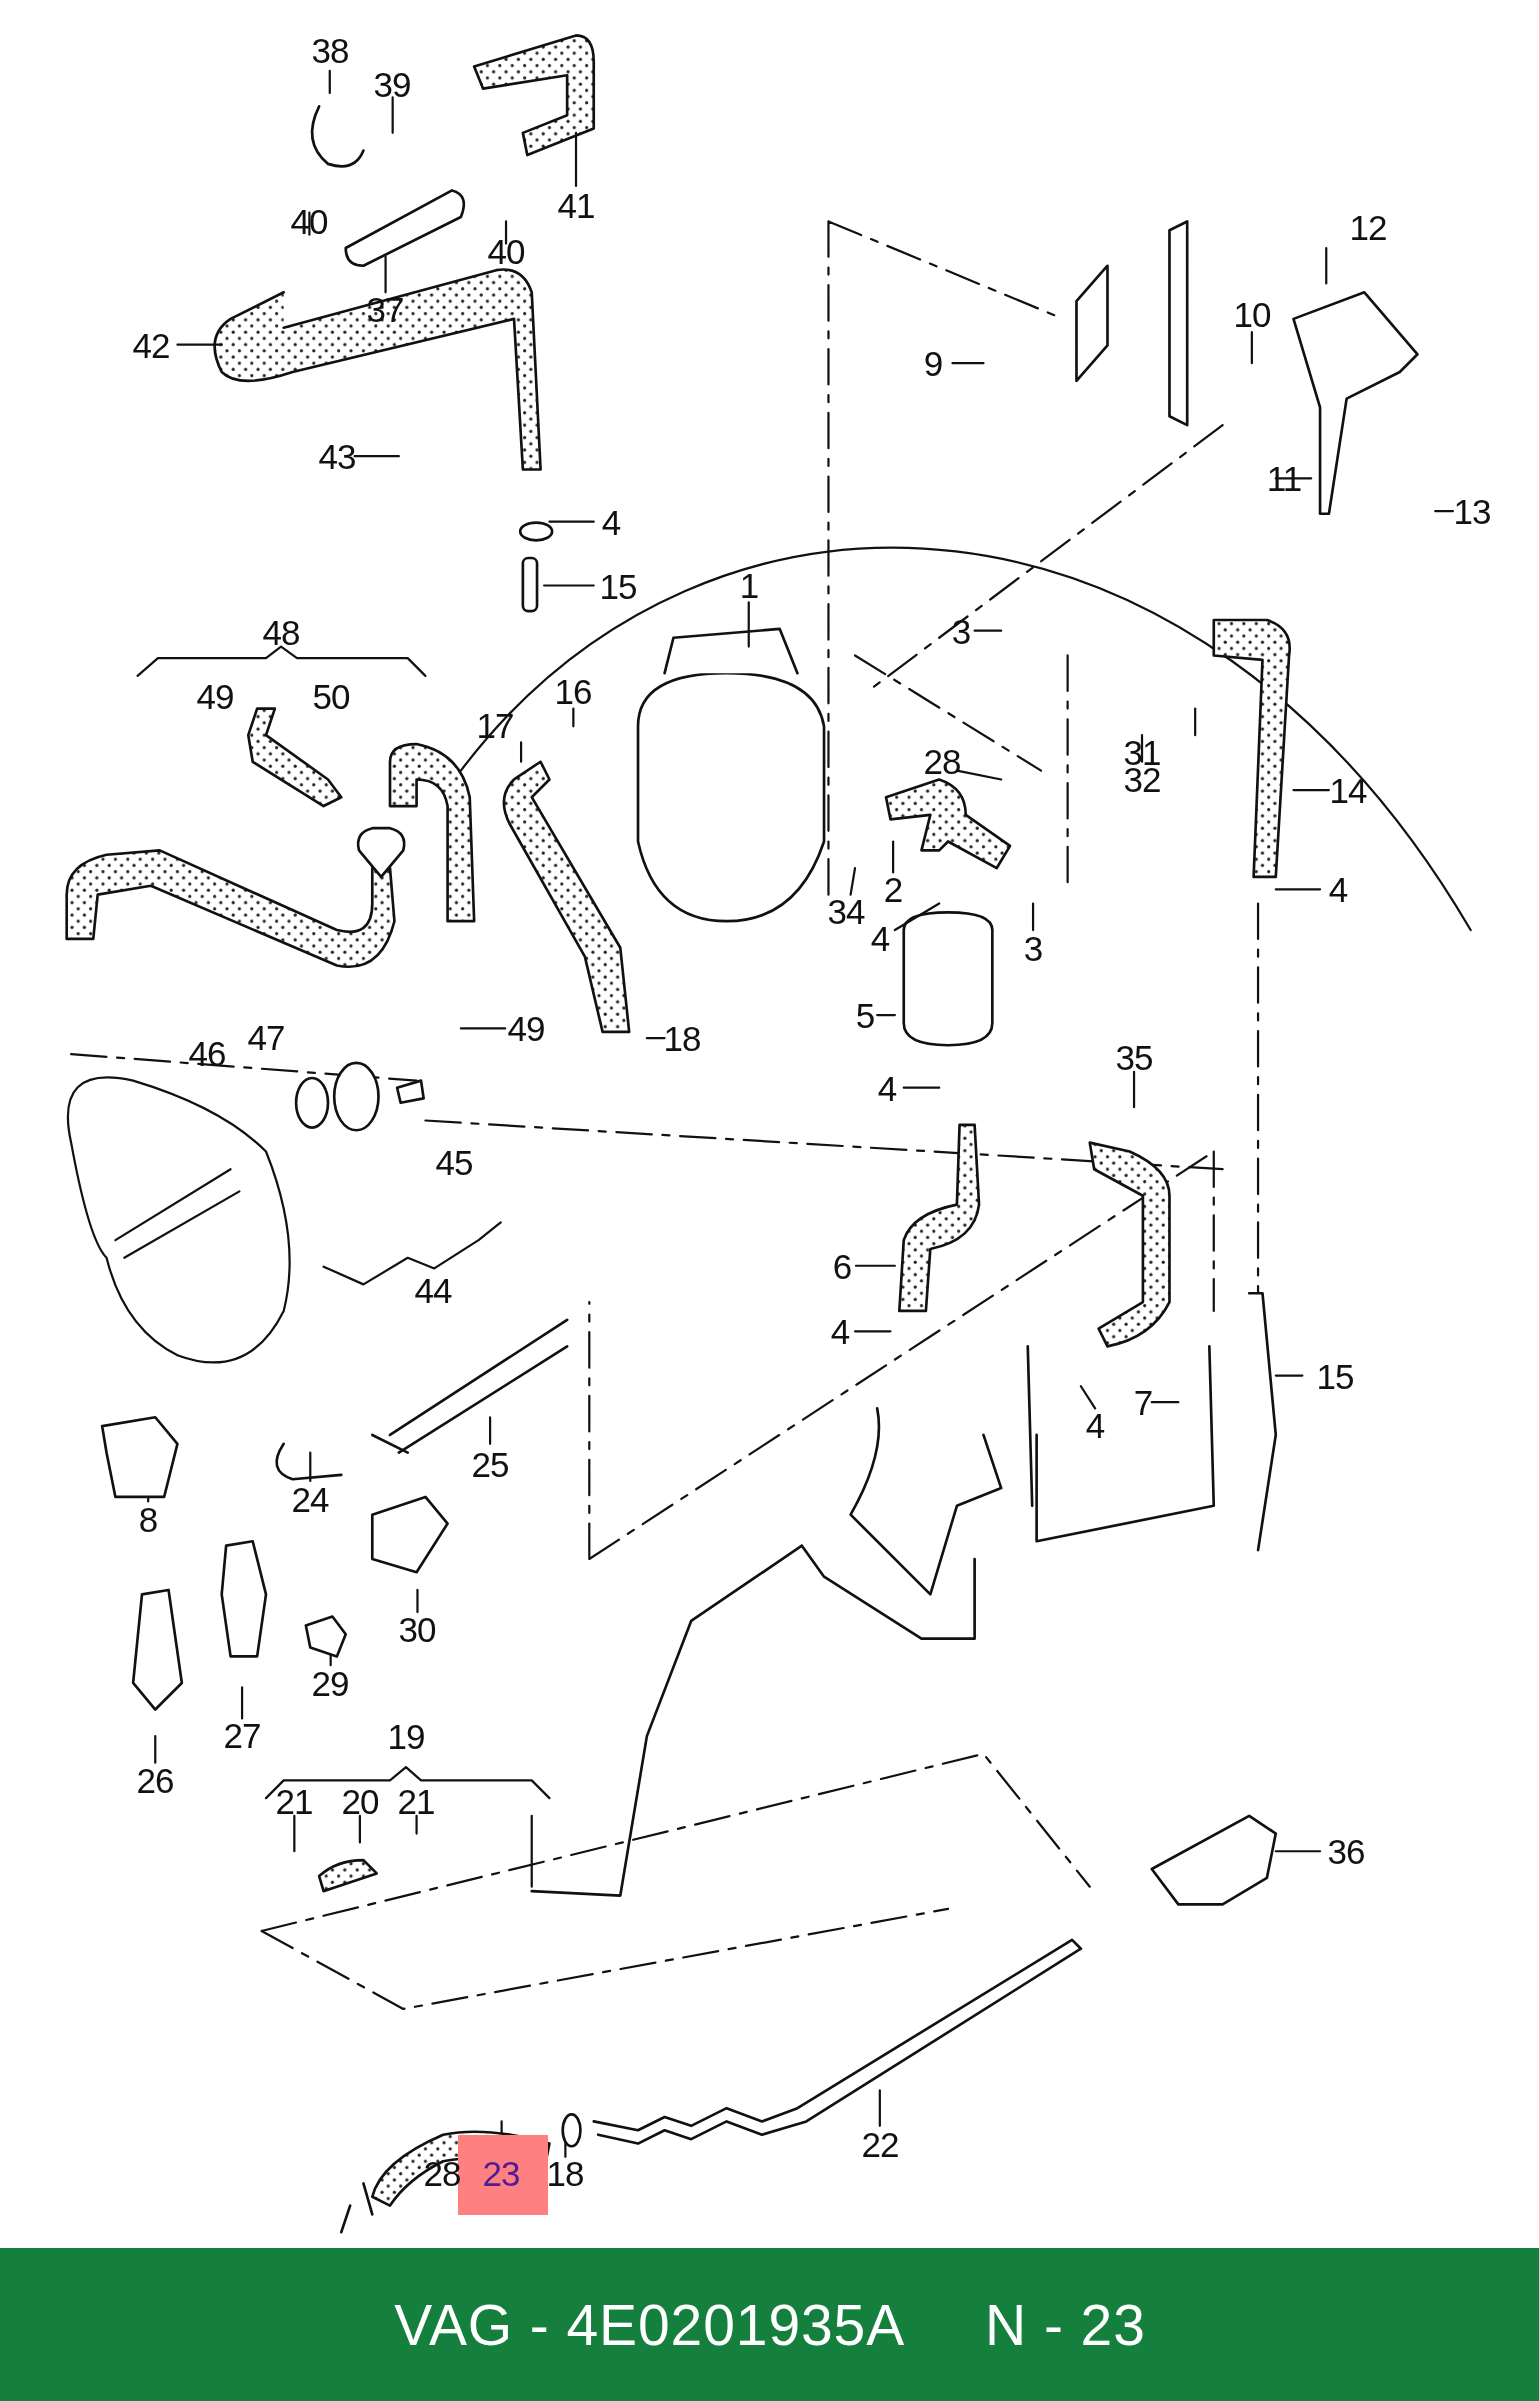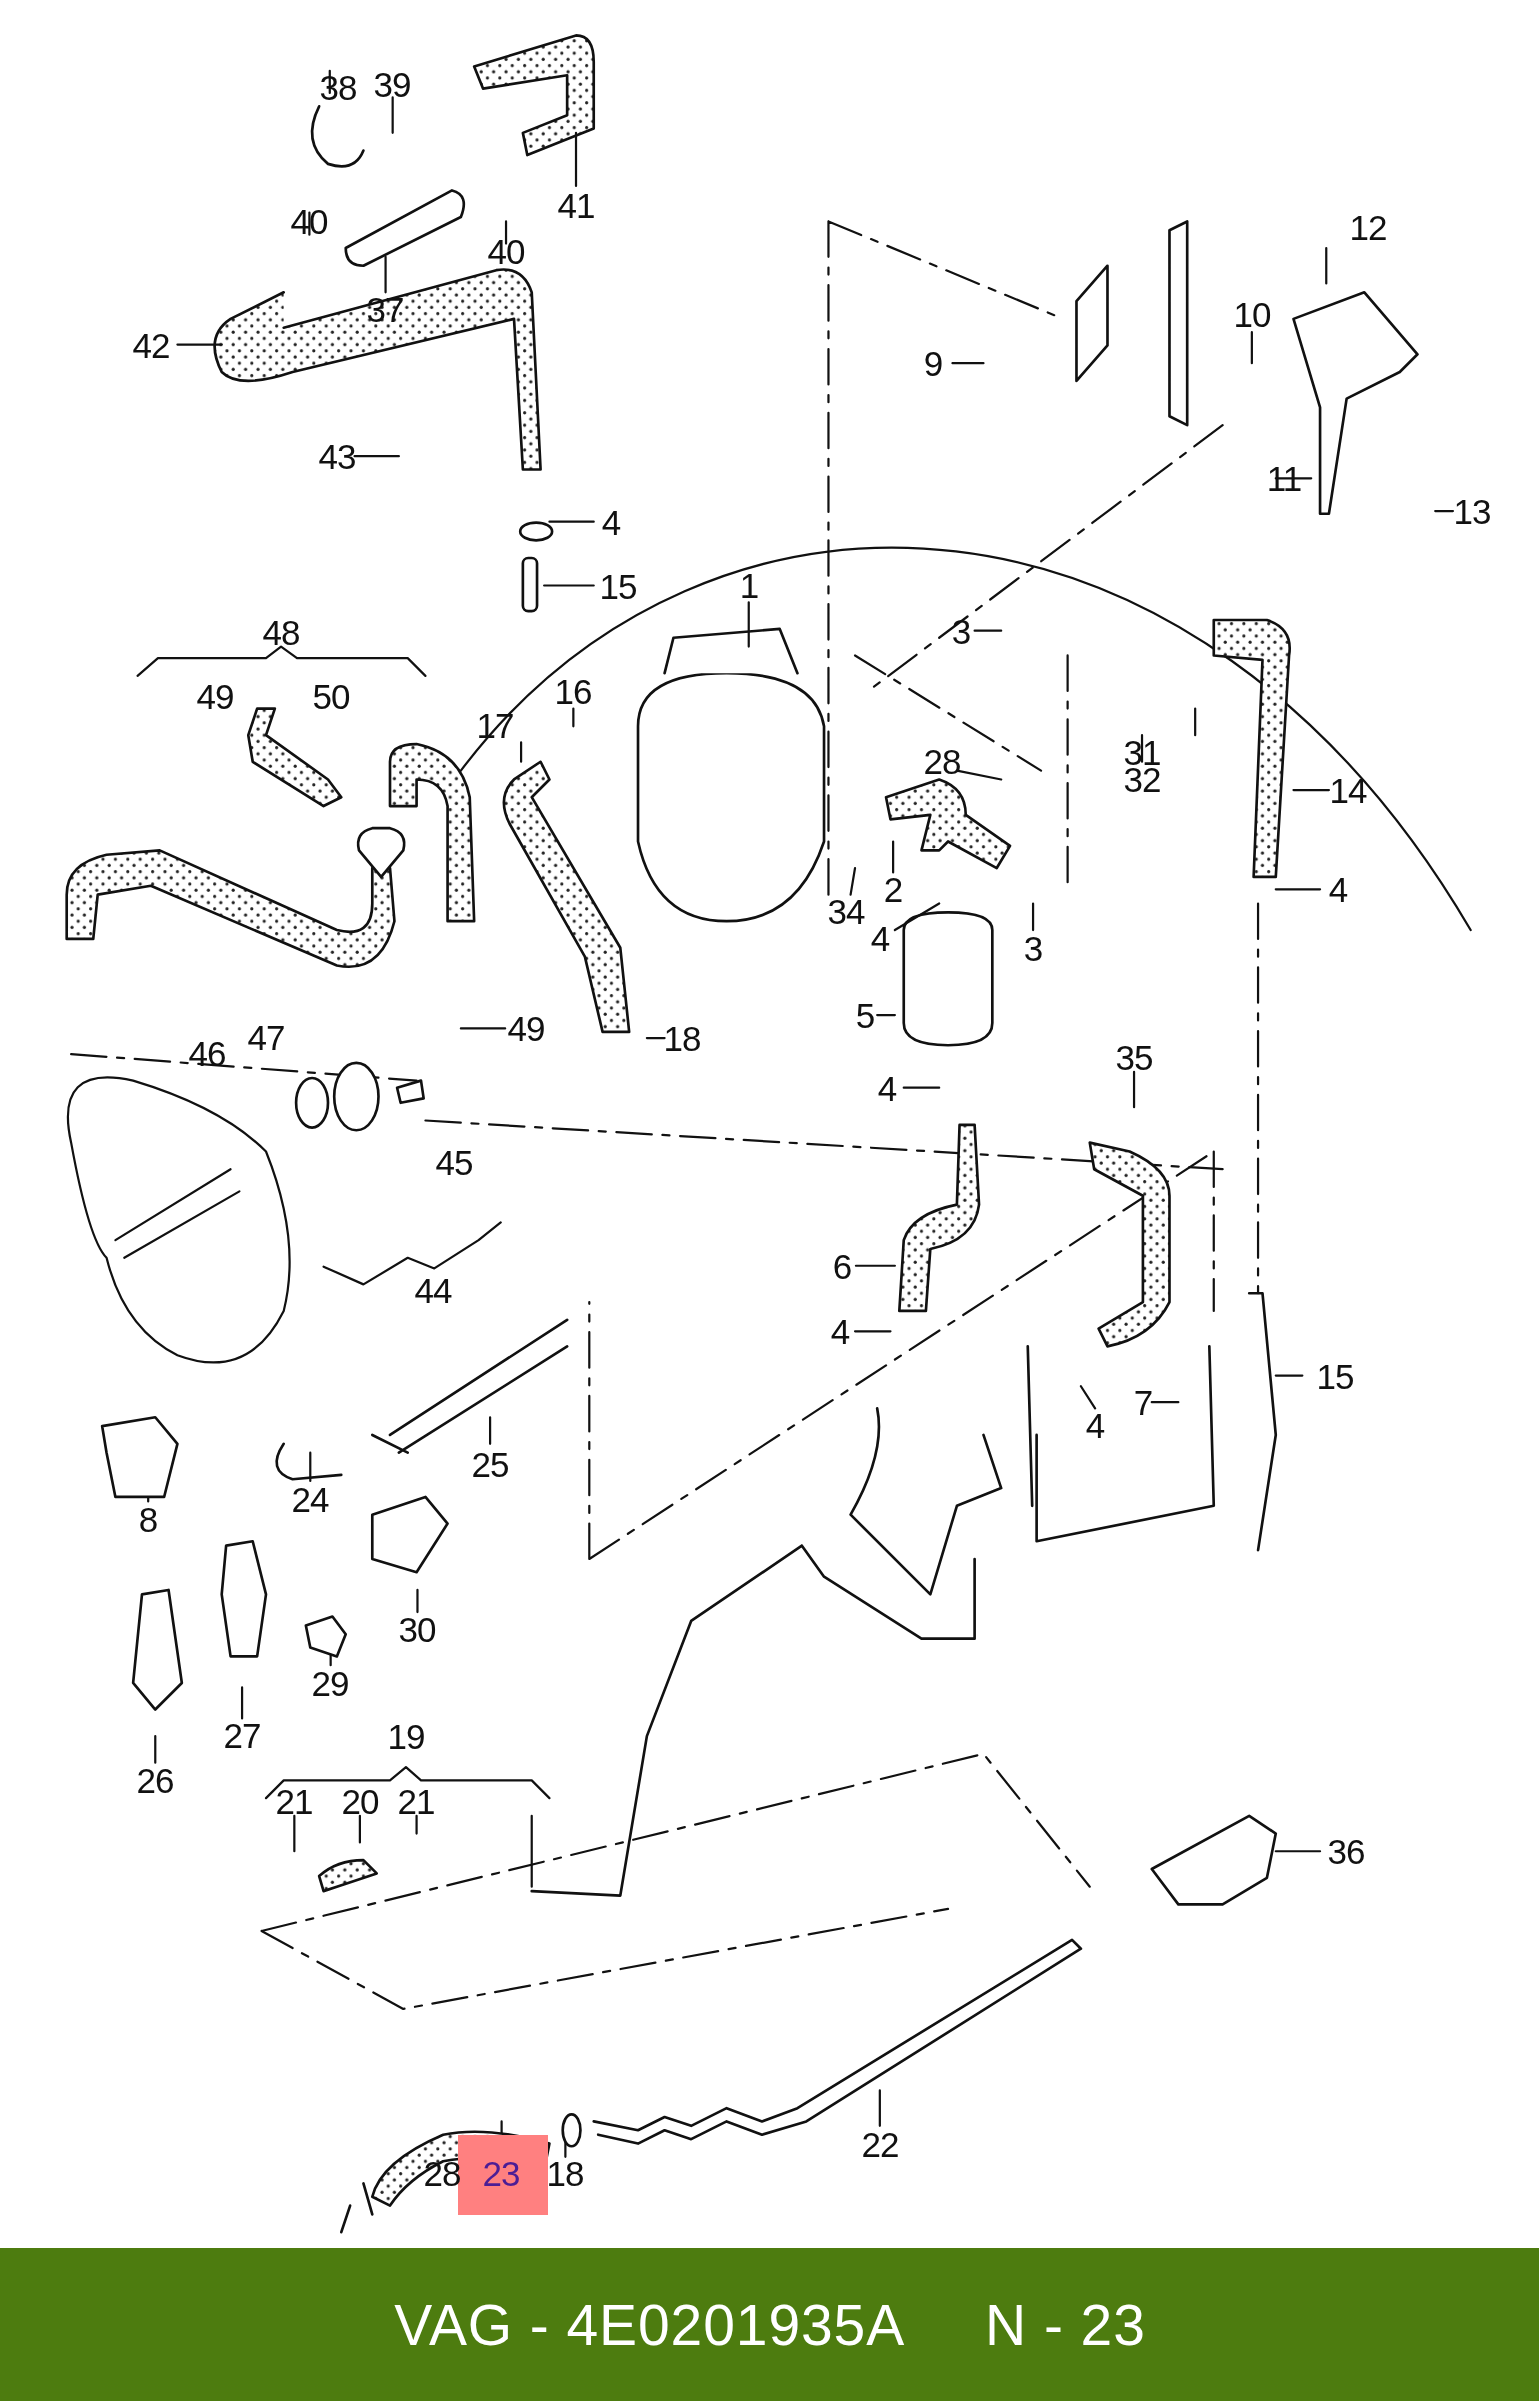--- a/index.html
+++ b/index.html
@@ -2,21 +2,21 @@
 <html style="font-size:14px"><head>
 <meta charset="utf-8">
 <style>
   html, body { margin: 0; padding: 0; background: #ffffff; }
   body { width: 1540px; height: 2401px; position: relative; overflow: hidden; font-family: "Liberation Sans", sans-serif; }
   #diagram { position: absolute; left: 0; top: 0; width: 1540px; height: 2241px; background: #ffffff; }
   #diagram svg { position: absolute; left: 0; top: 0; }
   .callout { position: absolute; font-family: "Liberation Sans", sans-serif; font-size: 35px; color: #111; line-height: 1; transform: translate(-50%, -50%); white-space: nowrap; letter-spacing: -0.9px; }
   .highlight { position: absolute; background: #ff8080; }
   .highlight-text { color: #4c1d95; }
-  #footer { position: absolute; left: 0; top: 2248px; width: 1540px; height: 153px; background: #4d7c0f; display: flex; align-items: center; justify-content: center; }
+  #footer { position: absolute; left: 0; top: 2248px; width: 1540px; height: 153px; background: #15803d; display: flex; align-items: center; justify-content: center; }
   #footer .ftxt { color: #ffffff; font-family: "Liberation Sans", sans-serif; font-size: 57px; letter-spacing: 0.9px; }
   #footer .gap { display: inline-block; width: 80px; }
 </style>
 </head>
 <body>
 
 <div id="diagram">
   <svg width="1540" height="2241" viewBox="0 0 1738 2530">
     <defs>
       <pattern id="dots" width="14" height="14" patternUnits="userSpaceOnUse">
@@ -104,21 +104,21 @@
       <path d="M160 1800 L190 1795 L205 1900 L175 1930 L150 1900 Z" fill="#fff"></path>
       <path d="M1300 2110 L1410 2050 L1440 2070 L1430 2120 L1380 2150 L1330 2150 Z" fill="#fff"></path>
       <path d="M395 2490 L385 2520 M410 2465 L420 2500" stroke-width="3"></path>
       <ellipse cx="645" cy="2405" rx="10" ry="18" fill="#fff"></ellipse>
     </g>
   </svg>
 
   <div class="highlight" style="left:458px; top:2135px; width:90px; height:80px;"></div>
 
   <div id="callouts">
-      <div class="callout" style="left: 338px; top: 50px; margin-top: 37px;">38</div>
+      <div class="callout" style="left: 330px; top: 50px;">38</div>
       <div class="callout" style="left: 392px; top: 84px;">39</div>
       <div class="callout" style="left: 576px; top: 205px;">41</div>
       <div class="callout" style="left: 309px; top: 221px;">40</div>
       <div class="callout" style="left: 506px; top: 251px;">40</div>
       <div class="callout" style="left: 385px; top: 309px;">37</div>
       <div class="callout" style="left: 151px; top: 345px;">42</div>
       <div class="callout" style="left: 337px; top: 456px;">43</div>
       <div class="callout" style="left: 611px; top: 522px;">4</div>
       <div class="callout" style="left: 618px; top: 586px;">15</div>
       <div class="callout" style="left: 1326px; top: 227px; margin-left: 42px;">12</div>

